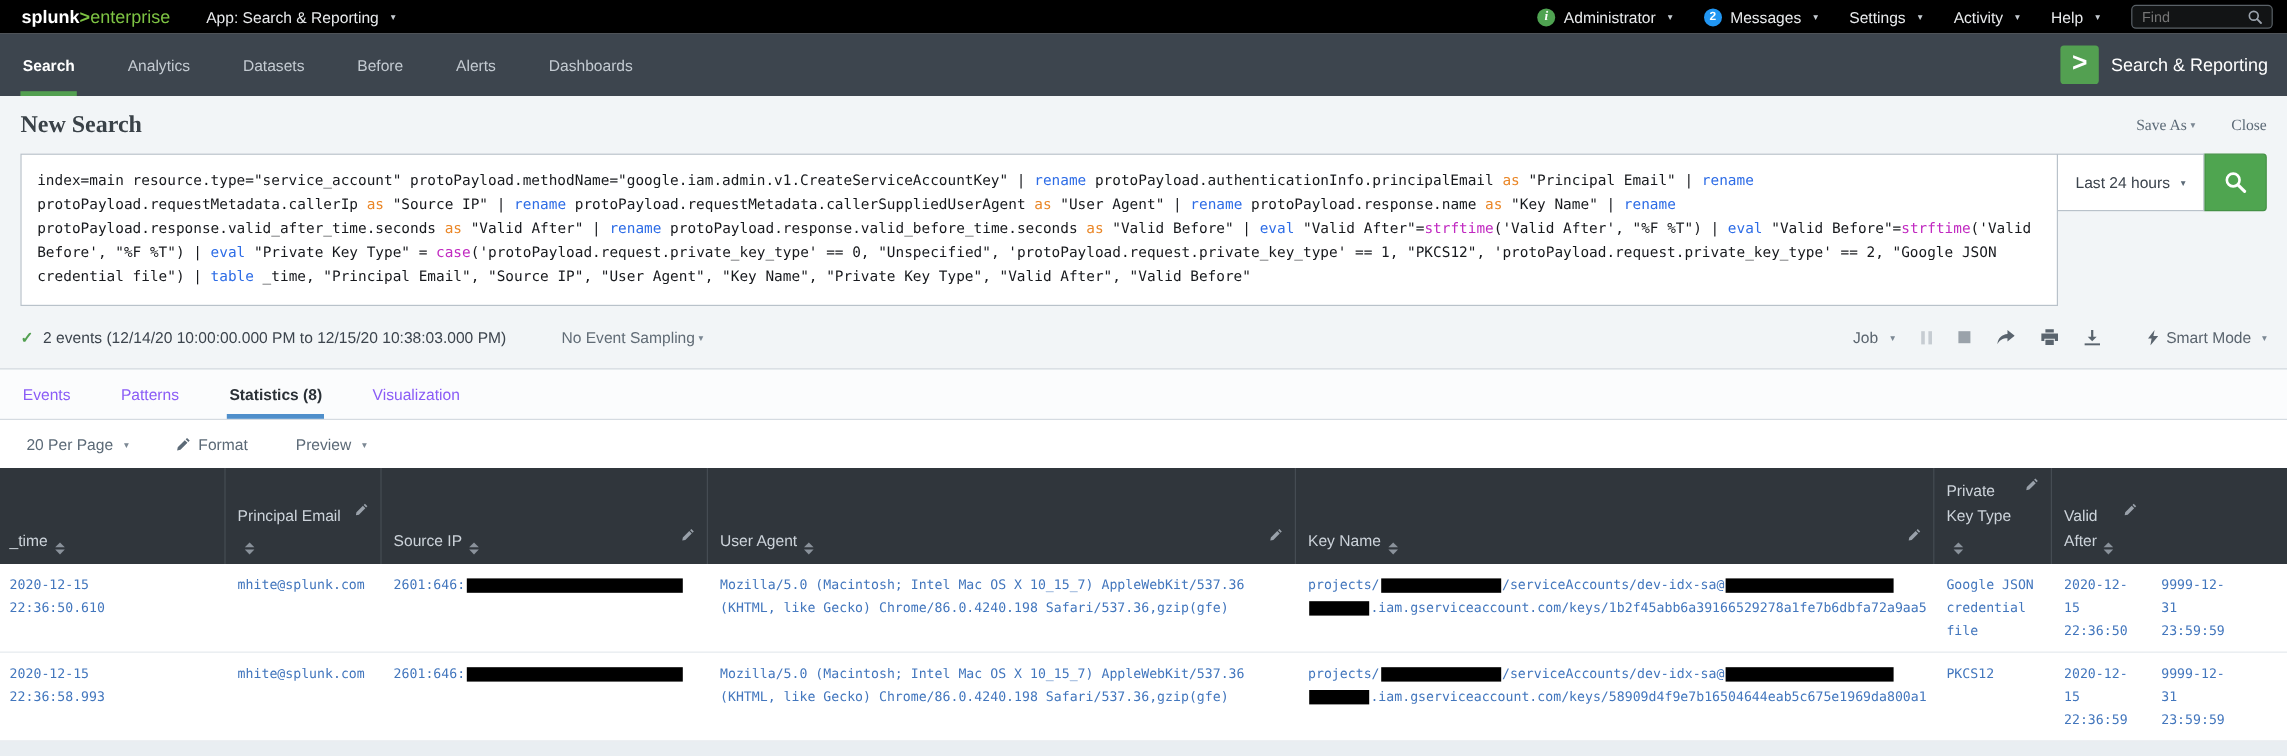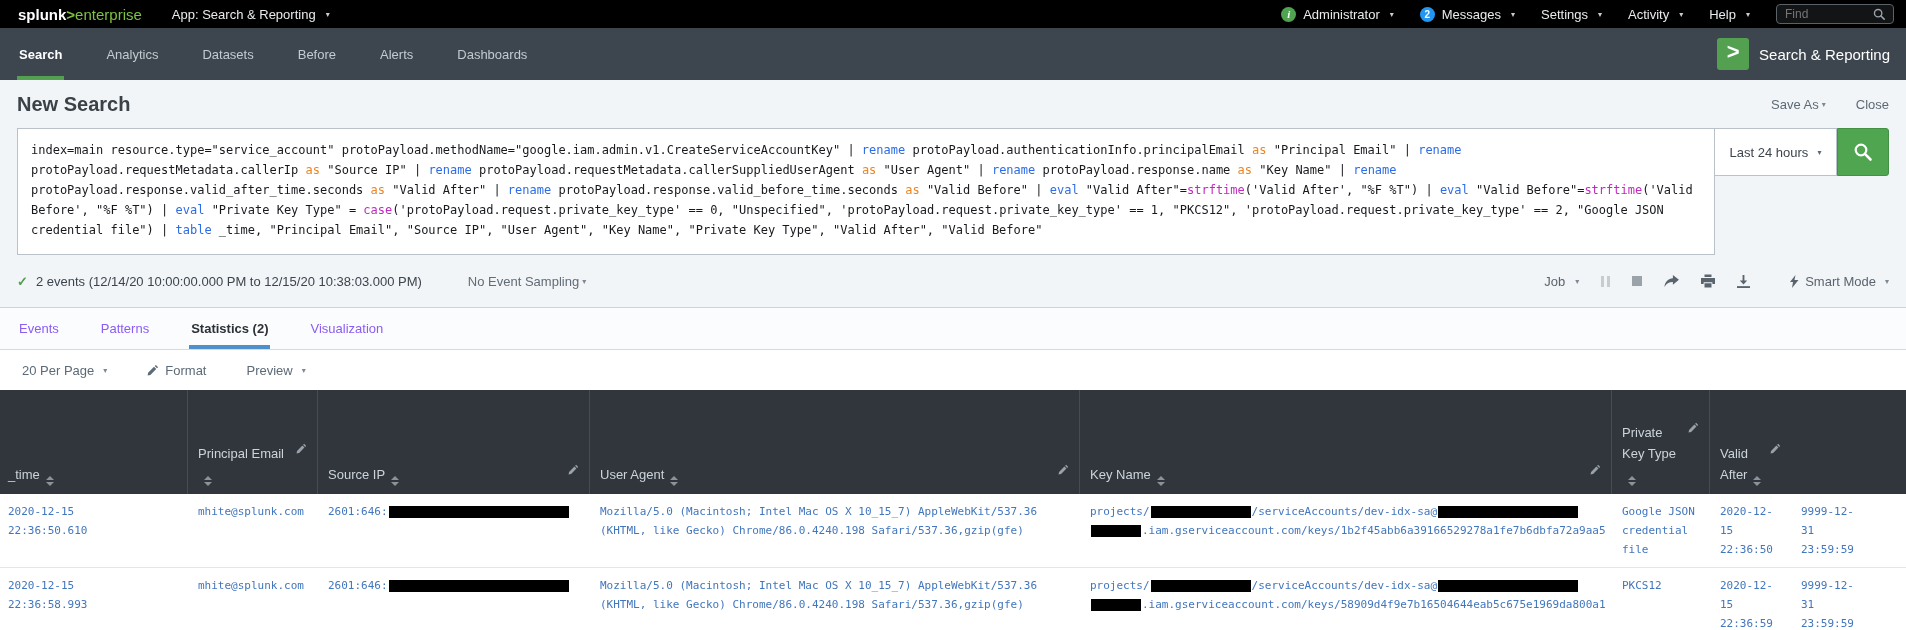--- a/index.html
+++ b/index.html
@@ -24,21 +24,21 @@
   
   .appnav { height:52px; background:#3d454e; display:flex; align-items:stretch; padding-left:17px; }
   .nav-item { display:flex; align-items:center; padding:0 2px; margin-right:40px; color:#c3cad1; font-size:13px; border-bottom:4px solid transparent; border-top:4px solid transparent; white-space:nowrap; }
   .nav-item.active { color:#fff; font-weight:bold; border-bottom-color:#53a051; }
   .appnav-right { margin-left:auto; display:flex; align-items:center; gap:10px; padding-right:16px; }
   .app-logo { width:32px; height:32px; background:#53a051; border-radius:3px; color:#fff; font-weight:bold; font-size:22px; line-height:28px; text-align:center; }
   .app-title { color:#fff; font-size:15px; white-space:nowrap; }
 
   
   .head { background:#f2f5f7; border-bottom:1px solid #ccd3d9; padding:0 17px; }
-  .title-row { display:flex; align-items:center; height:48px; }
+  .title-row { display:flex; align-items:center; height:48px;font-family:Liberation Serif, serif; }
   .page-title { font-size:20px; font-weight:600; color:#3a4248; }
   .title-actions { margin-left:auto; display:flex; gap:30px; color:#5c6a77; font-size:13px; }
   .title-actions > span { display:flex; align-items:center; }
 
   .search-row { display:flex; align-items:flex-start; }
   .query-box { flex:1; height:127px; background:#fff; border:1px solid #b9c2ca; padding:11px 13px; font-family:"DejaVu Sans Mono",monospace; font-size:12px; line-height:20px; color:#17191d; overflow:hidden; overflow-wrap:break-word; white-space:pre-wrap; }
   .tok-cmd { color:#2d6ce6; } .tok-kw { color:#ea8626; } .tok-fn { color:#c12ac1; }
   .time-btn { width:122px; height:48px; background:#fff; border:1px solid #b9c2ca; border-left:0; display:flex; align-items:center; justify-content:center; font-size:13px; color:#3c444d; gap:6px; }
   .go-btn { width:52px; height:48px; background:#4fa550; border:1px solid #449145; display:flex; align-items:center; justify-content:center; border-radius:0 3px 3px 0; cursor:pointer; }
 
@@ -58,21 +58,21 @@
   .tab.active { color:#2b3137; font-weight:bold; border-bottom-color:#4f8fcb; }
 
   
   .controls-row { background:#fff; display:flex; align-items:center; height:40px; padding:0 22px; gap:40px; font-size:13px; color:#5c6a77; }
   .controls-row > span { display:flex; align-items:center; gap:6px; }
 
   
   .table-header { display:flex; background:#30363c; width:1906px; }
   .th { position:relative; display:flex; align-items:flex-end; padding:8px 10px; border-right:1px solid #454c53; min-height:64px; }
   .th:last-child { border-right:0; }
-  .th-inner { display:flex; flex:1; justify-content:space-between; align-items:flex-start;margin-top:24px; }
+  .th-inner { display:flex; flex:1; justify-content:space-between; align-items:flex-start; }
   .th-label { color:#ccd3da; font-size:13px; line-height:21px; }
   .sort { display:inline-flex; flex-direction:column; gap:2px; margin-left:6px; vertical-align:-1px; }
   .sort i { width:0; height:0; border-left:4px solid transparent; border-right:4px solid transparent; }
   .sort .up { border-bottom:4px solid #8a929b; }
   .sort .dn { border-top:4px solid #8a929b; }
   .pencil { margin-left:6px; flex:none; }
 
   .tr { display:flex; background:#fff; border-bottom:1px solid #e1e6eb; width:1906px;align-items:flex-end; }
   .td { padding:8px 10px; font-family:"DejaVu Sans Mono",monospace; font-size:11px; line-height:19px; color:#4276bd; white-space:nowrap; overflow:hidden; min-height:73px; }
   .th.first, .td.first { padding-left:8px; }
@@ -193,21 +193,21 @@
         <span>Smart Mode</span>
         <span class="caret" style="color:#7c8894">▾</span>
       </span>
     </div>
   </div>
 </div>
 
 <div class="tabs-row">
   <span class="tab">Events</span>
   <span class="tab">Patterns</span>
-  <span class="tab active">Statistics (2)</span>
+  <span class="tab active">Statistics (8)</span>
   <span class="tab">Visualization</span>
 </div>
 
 <div class="controls-row">
   <span>
       <span>20 Per Page</span>
       <span class="caret" style="color:#7c8894">▾</span>
     </span>
   <span>
     <svg width="12" height="12" viewBox="0 0 16 16">

